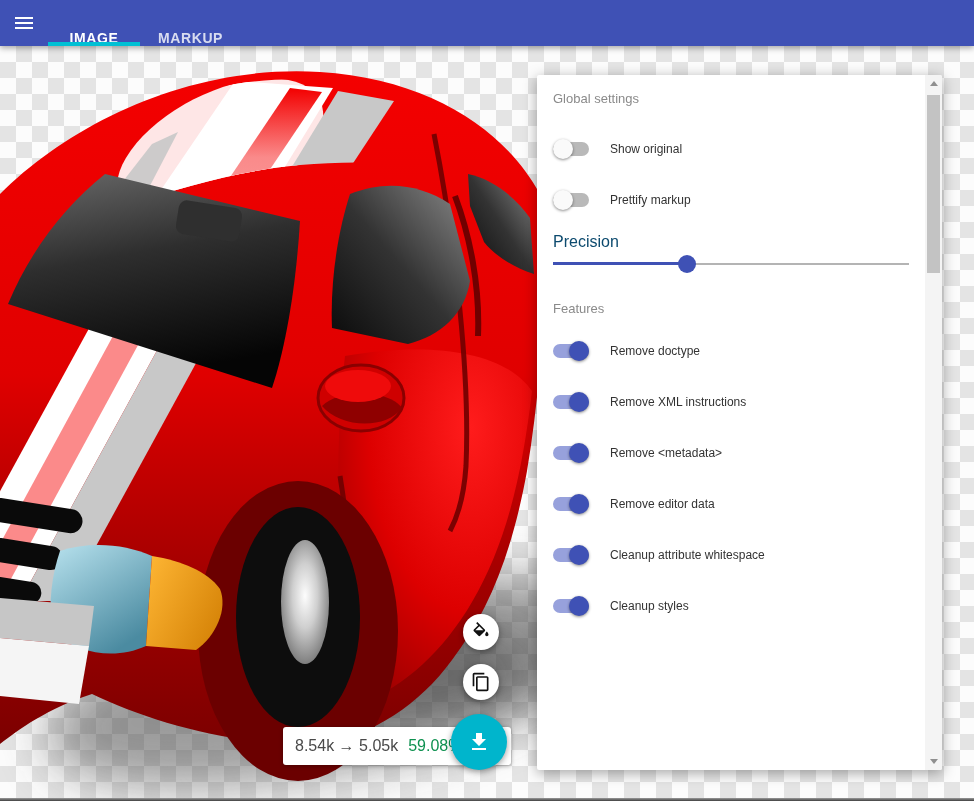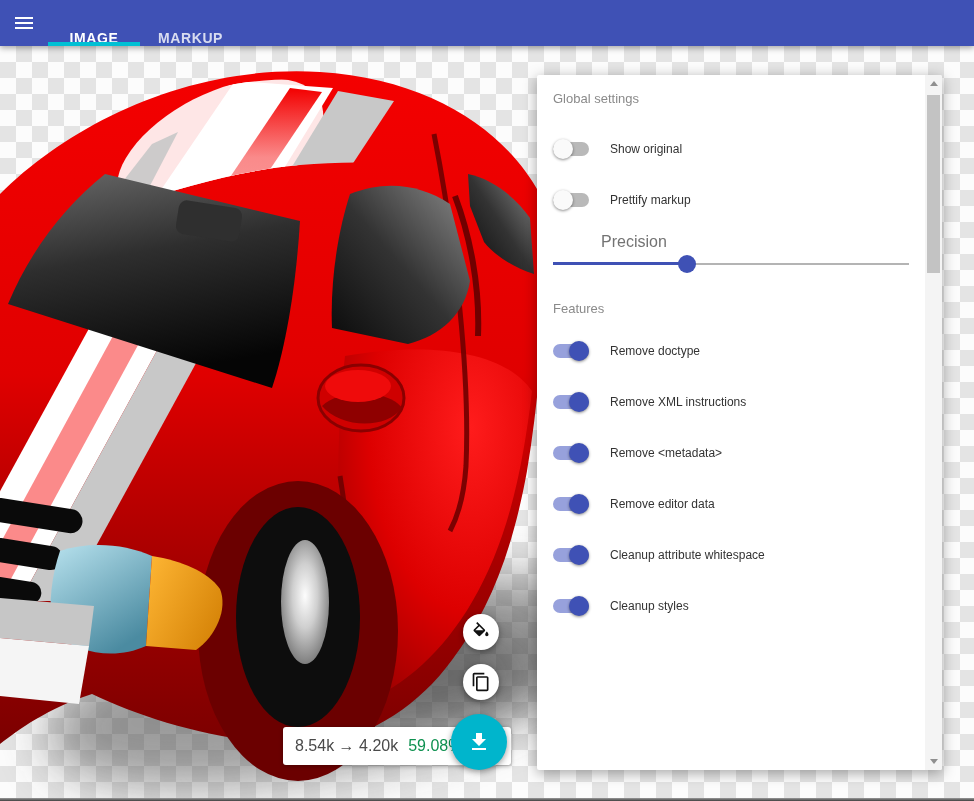--- a/index.html
+++ b/index.html
@@ -57,21 +57,21 @@
   .sec-h.later { margin-top:28px; margin-bottom:4px; }
   .row { height:51px; display:flex; align-items:center; }
   .switch { position:relative; width:36px; height:20px; flex:none; cursor:pointer; }
   .switch .track { position:absolute; left:0; top:3px; width:36px; height:14px; border-radius:7px;
     background:var(--toggle-off-track); }
   .switch .thumb { position:absolute; left:0; top:0; width:20px; height:20px; border-radius:50%;
     background:var(--toggle-off-thumb); box-shadow:0 1px 3px rgba(0,0,0,.45); }
   .switch.on .track { background:var(--toggle-on-track); }
   .switch.on .thumb { left:16px; background:var(--toggle-on-thumb); }
   .lbl { margin-left:21px; font-size:12px; color:#333; }
-  .prec-label { margin-top:8px; height:22px; font-size:16px; color:#737373;margin-left:48px; }
+  .prec-label { margin-top:8px; height:22px; font-size:16px; color:#0c4a6e; }
   .slider { position:relative; width:356px; height:18px; cursor:pointer; }
   .sl-track { position:absolute; left:0; right:0; top:8px; height:2px; background:#b4b4b4; }
   .sl-fill { position:absolute; left:0; top:7px; height:3px; background:var(--accent); }
   .sl-thumb { position:absolute; top:0; width:18px; height:18px; border-radius:50%;
     background:var(--accent); }
 
   
   #scrollbar { position:absolute; right:0; top:0; bottom:0; width:17px; background:#f4f4f4; }
   .sb-btn { position:absolute; left:0; width:17px; height:17px; display:flex;
     align-items:center; justify-content:center; cursor:pointer; }
@@ -215,21 +215,21 @@
     <path d="M152,510 C182,515 207,525 220,543 C228,563 216,590 196,604 L146,600 Z" fill="url(#orangeGrad)"></path>
 
     <path d="M0,552 L94,560 L89,600 L0,592 Z" fill="#c6c6c6"></path>
     <path d="M0,592 L89,600 L79,658 L0,650 Z" fill="#f5f5f5"></path>
   </svg>
 
   <div id="size-pill">
     <span>
       <span>8.54k</span>
       <span>→</span>
-      <span>4.20k</span>
+      <span>5.05k</span>
     </span>
     <span class="savings">59.08%</span>
   </div>
 
   <button class="fab small" id="fab-theme">
     <svg width="20" height="20" viewBox="0 0 24 24" fill="currentColor">
       <path d="M16.56 8.94 7.62 0 6.21 1.41l2.38 2.38-5.15 5.15c-.59.59-.59 1.54 0 2.12l5.5 5.5c.29.29.68.44 1.06.44s.77-.15 1.06-.44l5.5-5.5c.59-.58.59-1.53 0-2.12zM5.21 10 10 5.21 14.79 10H5.21zM19 11.5s-2 2.17-2 3.5c0 1.1.9 2 2 2s2-.9 2-2c0-1.33-2-3.5-2-3.5z"></path>
     </svg>
   </button>
   <button class="fab small" id="fab-copy">

